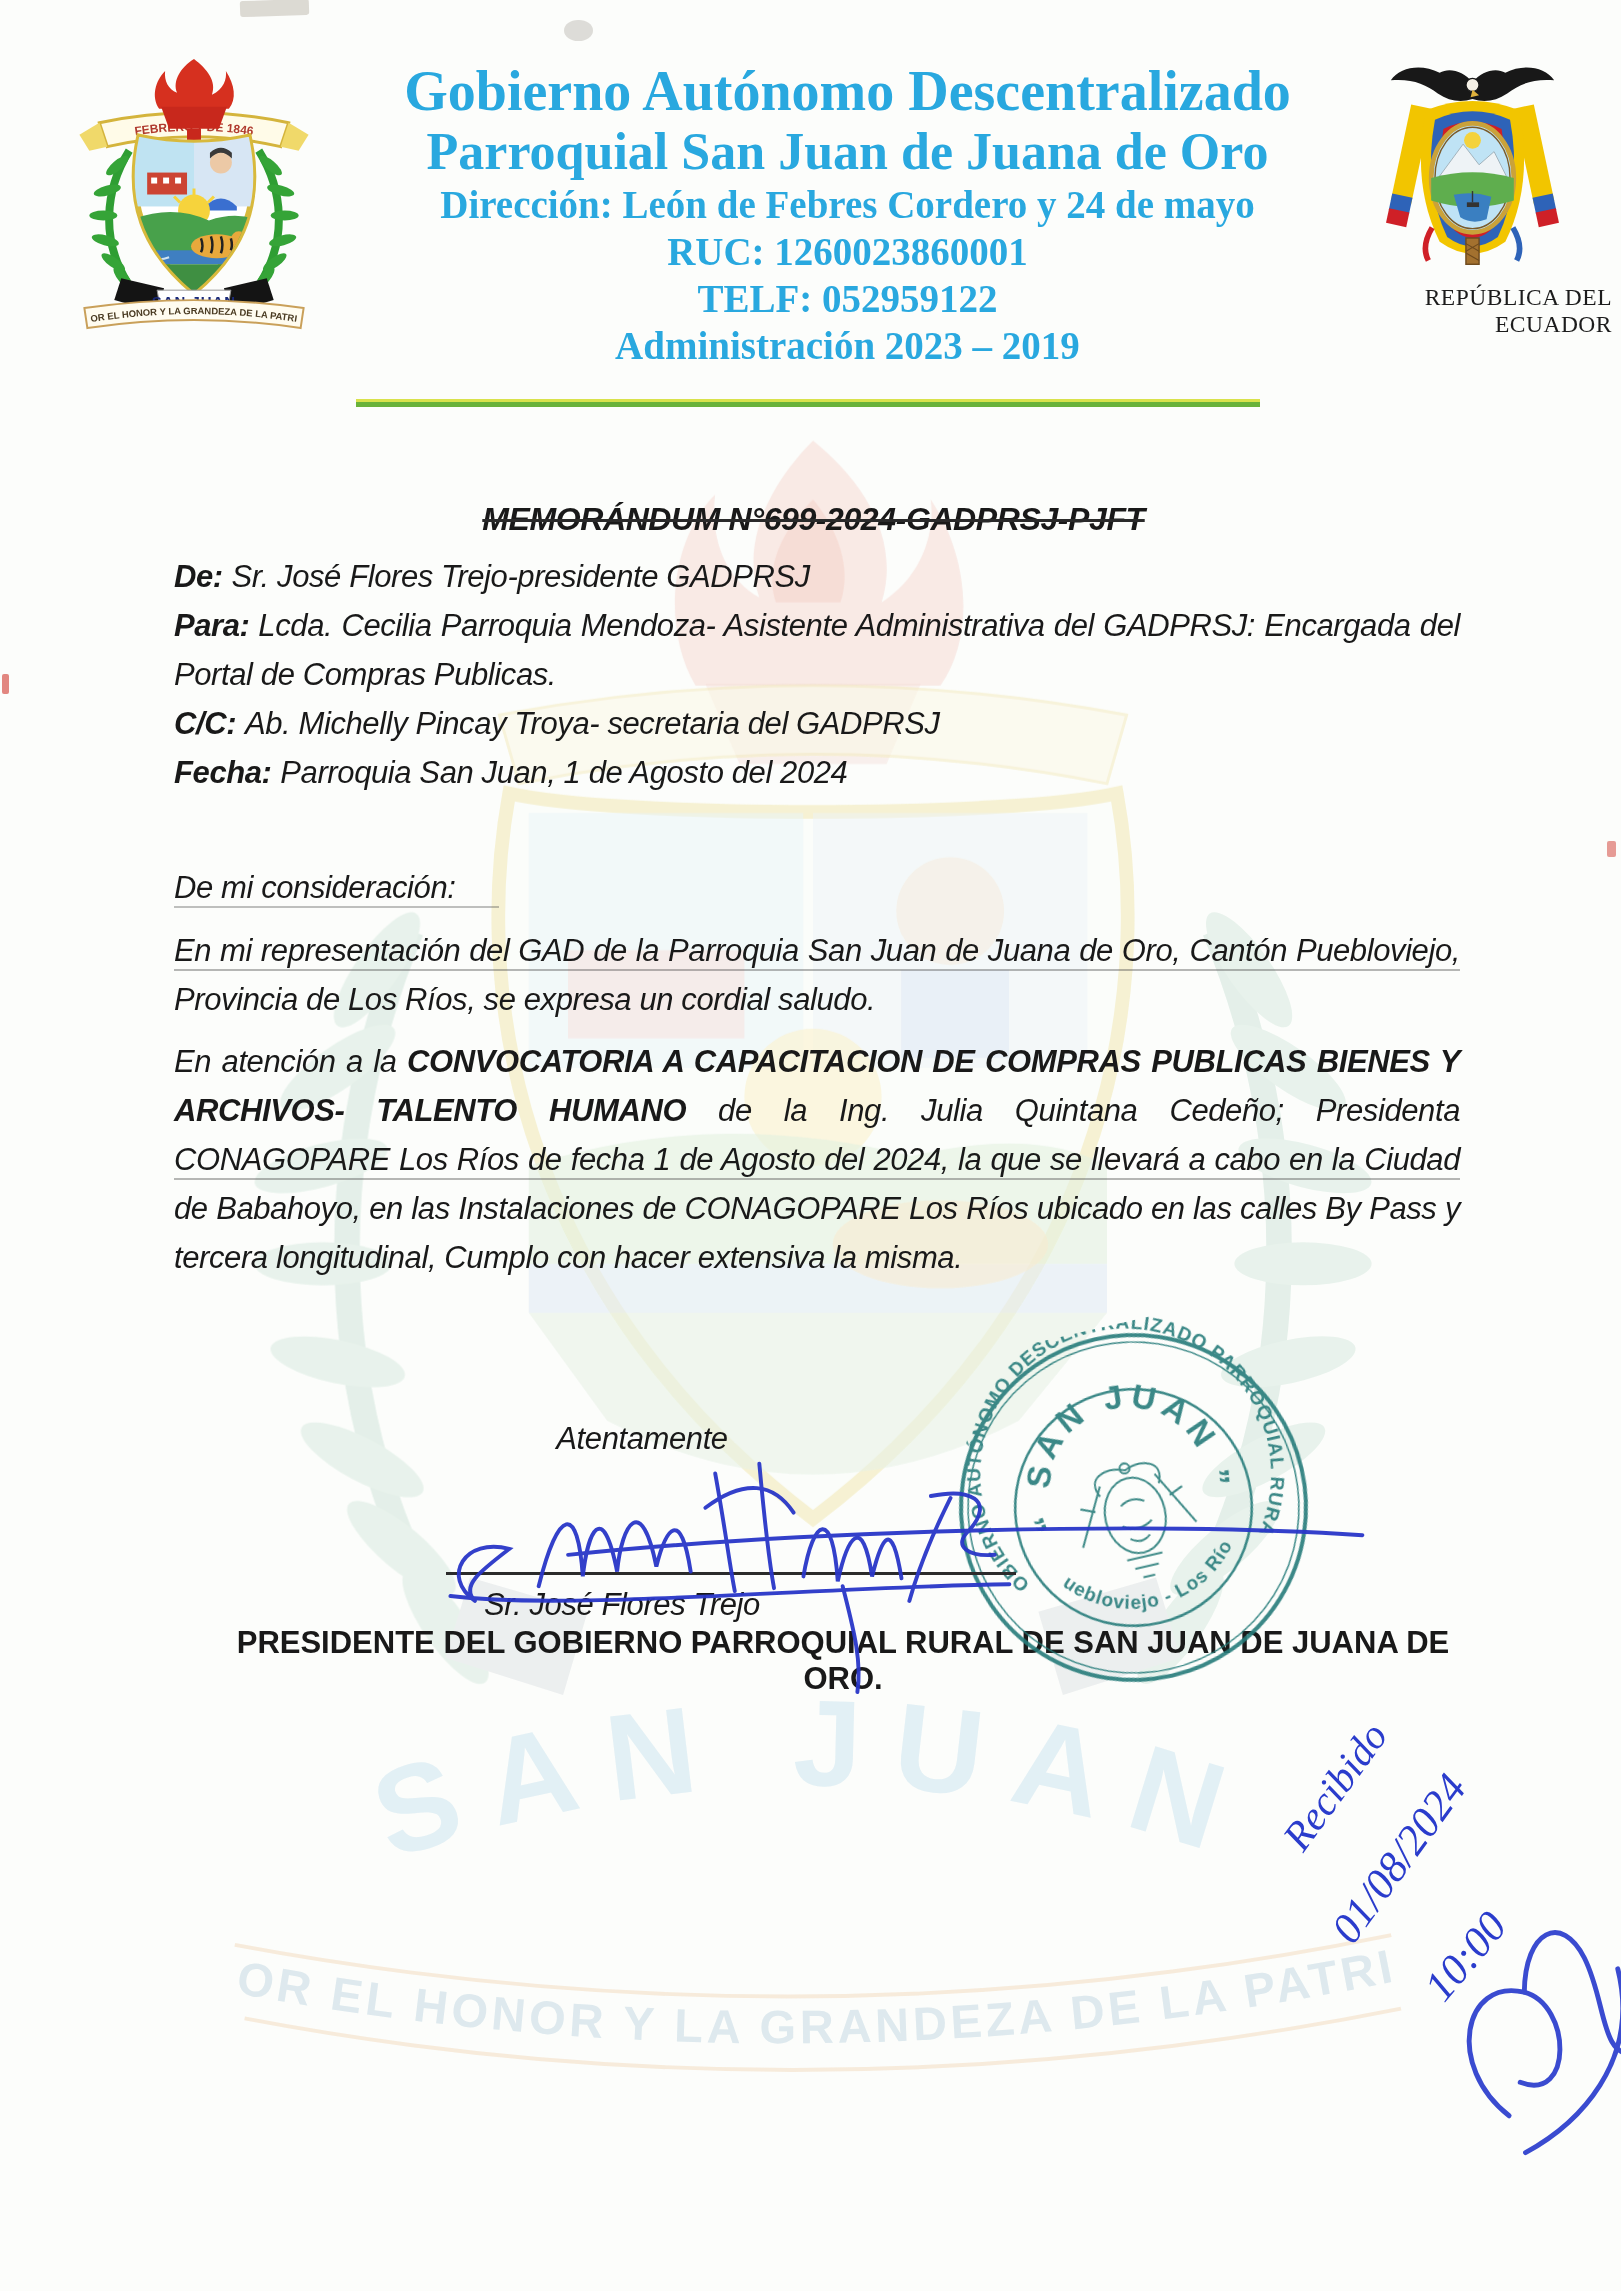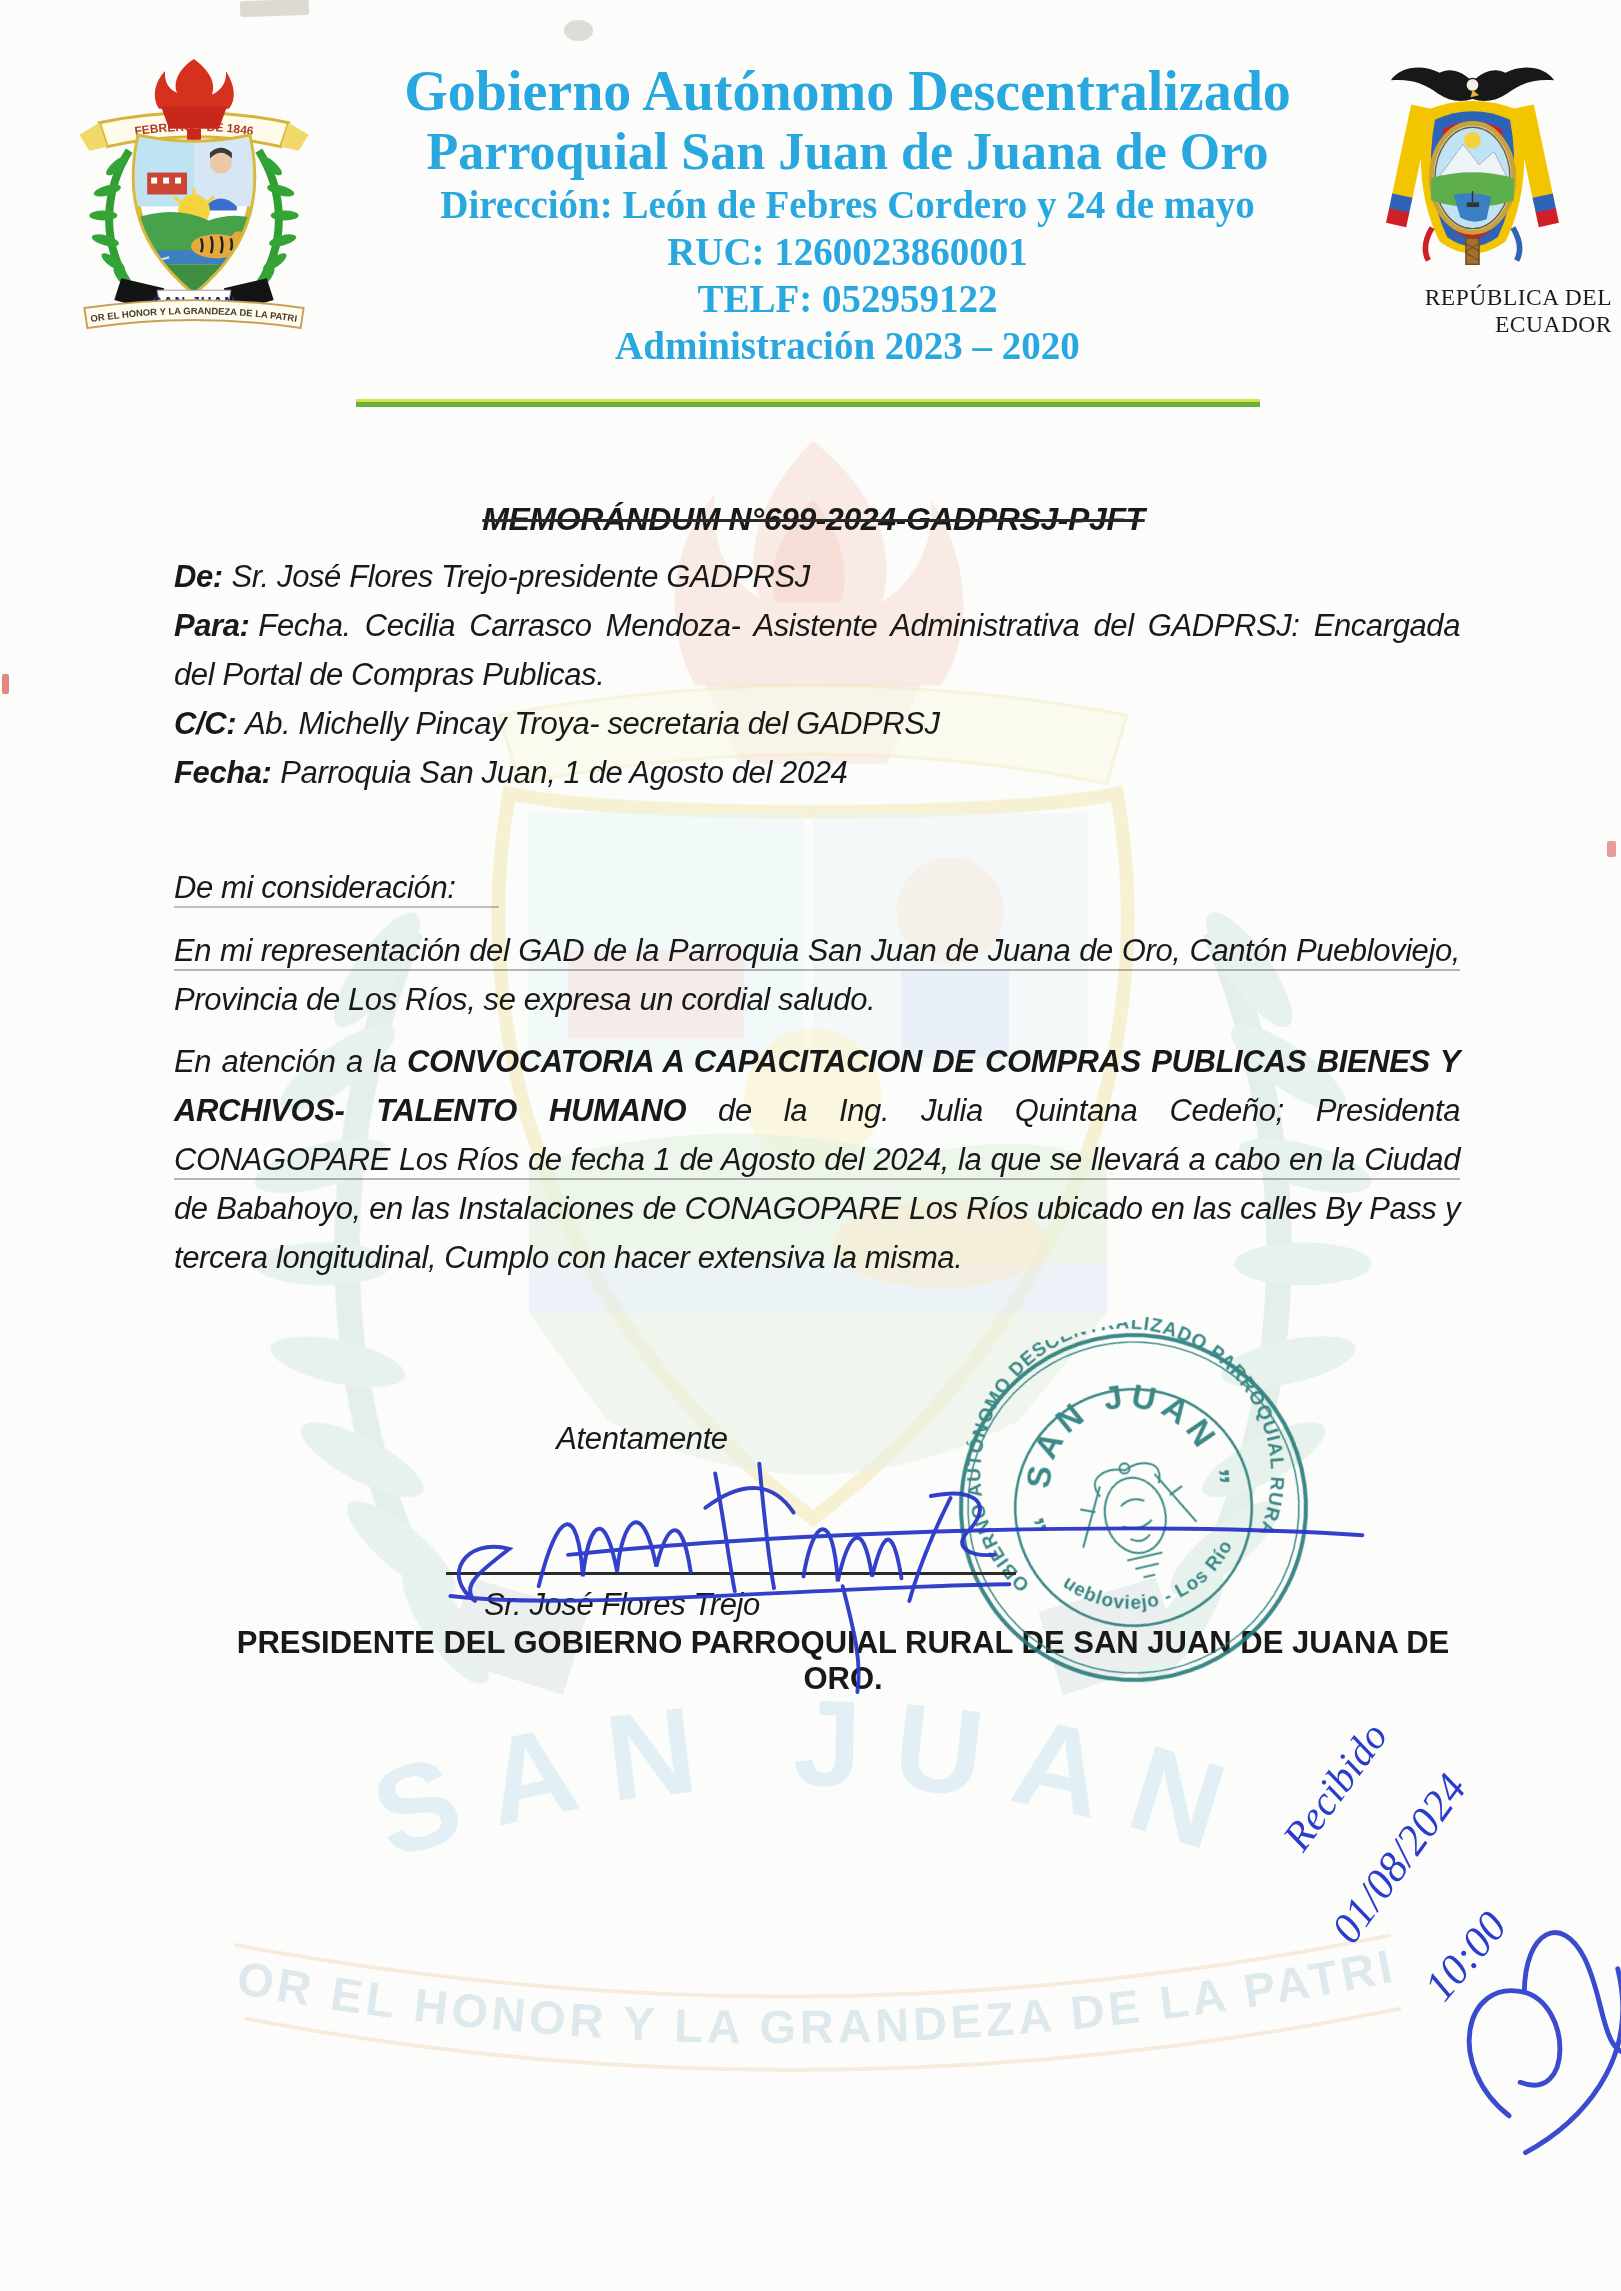--- a/index.html
+++ b/index.html
@@ -195,21 +195,21 @@
       <textPath href="#sj-motto" startOffset="50%" text-anchor="middle">POR EL HONOR Y LA GRANDEZA DE LA PATRIA</textPath>
     </text>
   </svg>
 
   <div class="abs hdr-center">
     <div class="hdr-l1">Gobierno Autónomo Descentralizado</div>
     <div class="hdr-l2">Parroquial San Juan de Juana de Oro</div>
     <div class="hdr-l3">Dirección: León de Febres Cordero y 24 de mayo</div>
     <div class="hdr-l4">RUC: 1260023860001</div>
     <div class="hdr-l4">TELF: 052959122</div>
-    <div class="hdr-l4">Administración 2023 – 2020</div>
+    <div class="hdr-l4">Administración 2023 – 2019</div>
   </div>
   <div class="abs green-rule"></div>
 
   <svg class="abs" style="left:1367px;top:54px;width:211px;height:230px;z-index:2;" viewBox="0 0 210 245">
     <g transform="rotate(12 40 110)">
       <rect x="28" y="55" width="22" height="105" fill="#f2c500"></rect>
       <rect x="28" y="152" width="22" height="18" fill="#2e63b8"></rect>
       <rect x="28" y="168" width="22" height="16" fill="#cf2027"></rect>
     </g>
     <g transform="rotate(-12 170 110)">
@@ -235,21 +235,21 @@
     <path d="M148,185 Q160,205 152,220" stroke="#2e63b8" stroke-width="6" fill="none"></path>
     <rect x="98" y="196" width="14" height="28" fill="#a3712f" stroke="#6e4a1d" stroke-width="1.5"></rect>
     <path d="M98,202 l14,8 M98,212 l14,8 M112,202 l-14,8" stroke="#6e4a1d" stroke-width="1.2"></path>
   </svg>
   <div class="abs rep-caption">REPÚBLICA DEL ECUADOR</div>
 
   <div class="abs doc memo-title">MEMORÁNDUM N°699-2024-GADPRSJ-PJFT</div>
 
   <div class="abs doc fields">
     <div><span class="fl">De:</span><span>Sr. José Flores Trejo-presidente GADPRSJ</span></div>
-    <div><span class="fl">Para:</span><span>Fecha. Cecilia Carrasco Mendoza- Asistente Administrativa del GADPRSJ: Encargada del Portal de Compras Publicas.</span></div>
+    <div><span class="fl">Para:</span><span>Lcda. Cecilia Parroquia Mendoza- Asistente Administrativa del GADPRSJ: Encargada del Portal de Compras Publicas.</span></div>
     <div><span class="fl">C/C:</span><span>Ab. Michelly Pincay Troya- secretaria del GADPRSJ</span></div>
     <div><span class="fl">Fecha:</span><span>Parroquia San Juan, 1 de Agosto del 2024</span></div>
   </div>
 
   <div class="abs doc salut">De mi consideración:</div>
   <div class="abs doc p1">En mi representación del GAD de la Parroquia San Juan de Juana de Oro, Cantón Puebloviejo, Provincia de Los Ríos, se expresa un cordial saludo.</div>
   <div class="abs doc p2"><span>En atención a la </span><span class="b">CONVOCATORIA A CAPACITACION DE COMPRAS PUBLICAS BIENES Y ARCHIVOS- TALENTO HUMANO</span><span> de la Ing. Julia Quintana Cedeño; Presidenta CONAGOPARE Los Ríos de fecha 1 de Agosto del 2024, la que se llevará a cabo en la Ciudad de Babahoyo, en las Instalaciones de CONAGOPARE Los Ríos ubicado en las calles By Pass y tercera longitudinal, Cumplo con hacer extensiva la misma.</span></div>
   <div class="abs doc closing">Atentamente</div>
 
   <svg class="abs stamp" viewBox="0 0 360 360">

